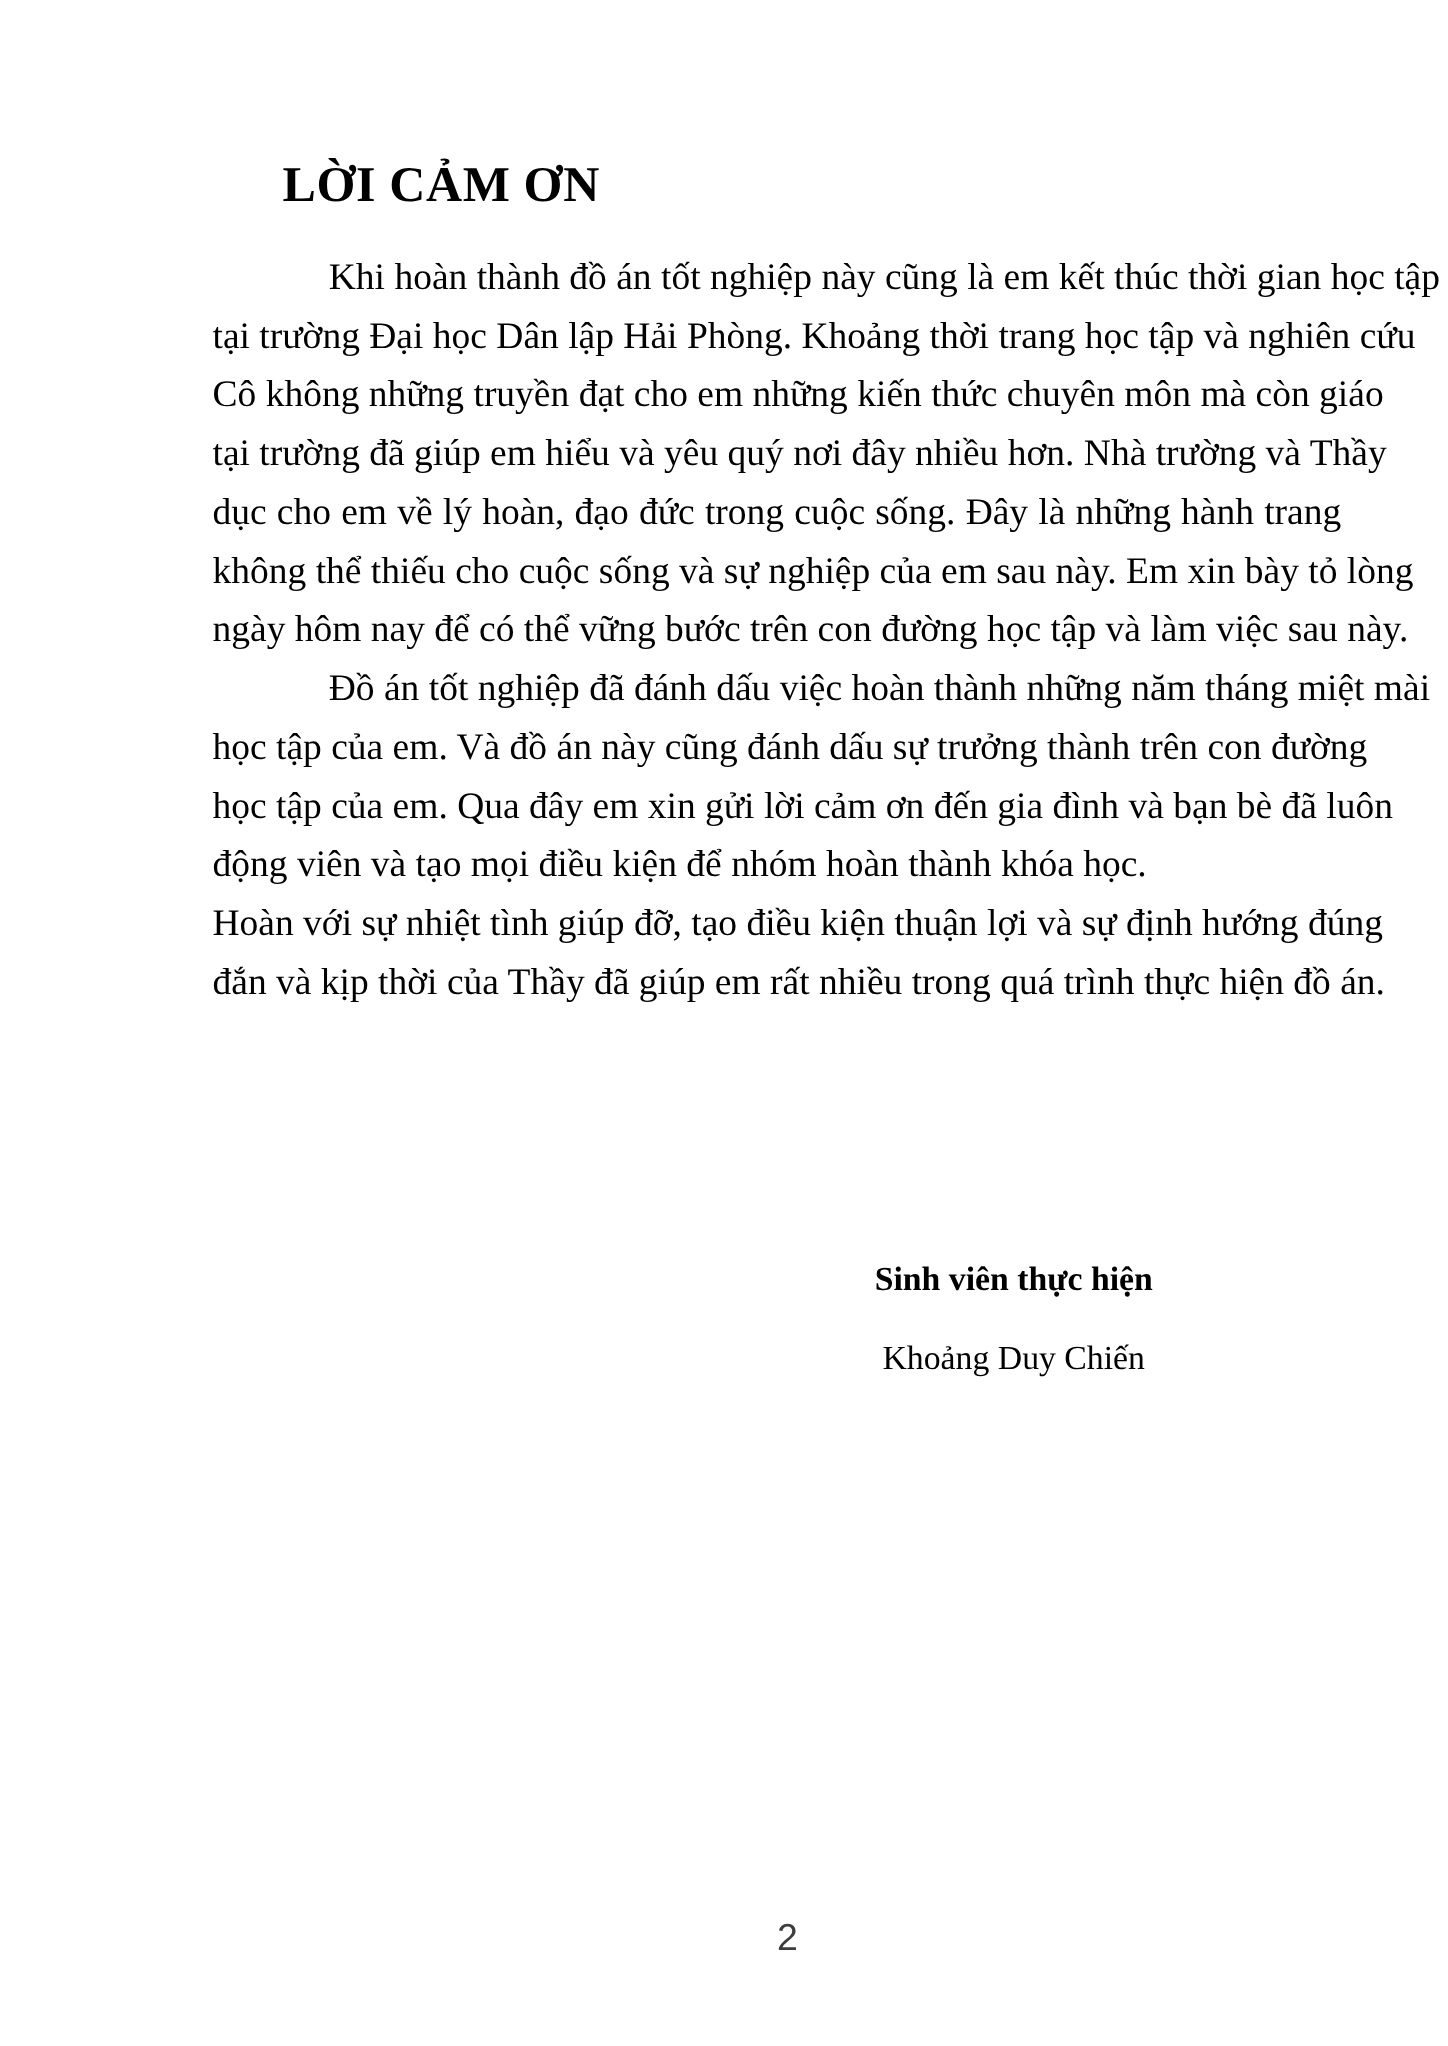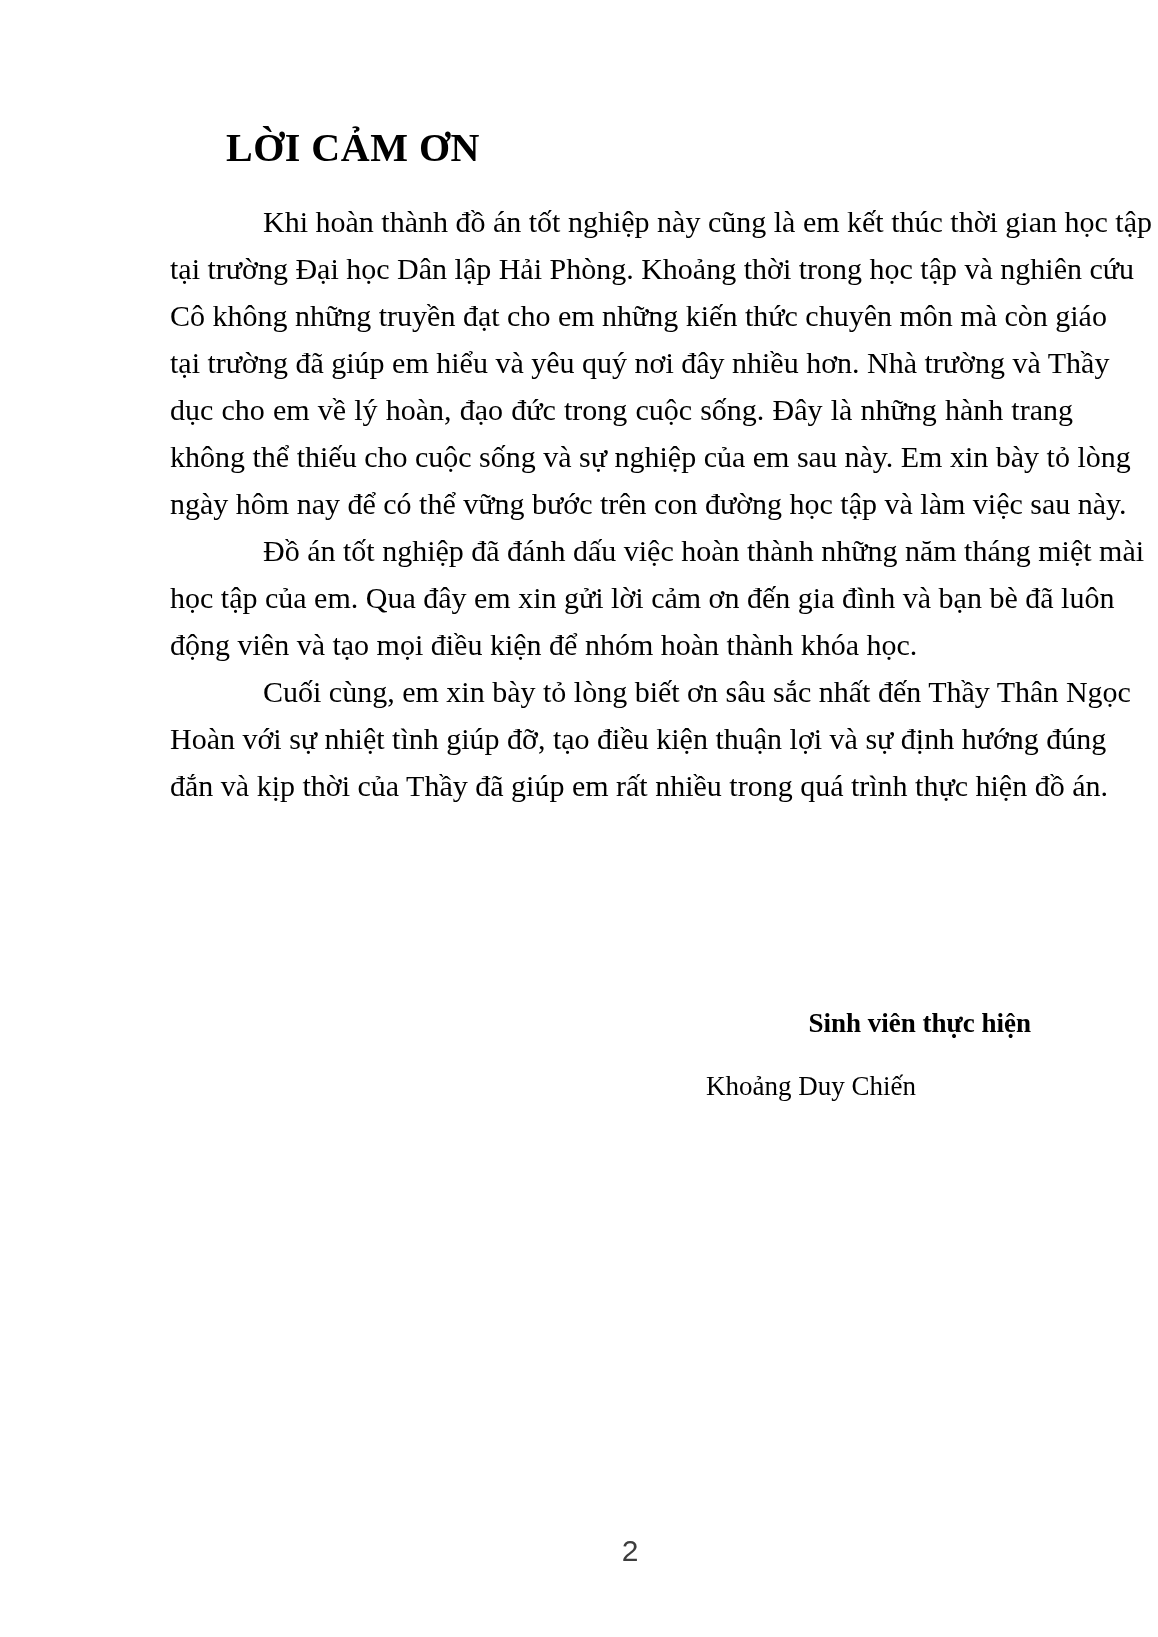--- a/index.html
+++ b/index.html
@@ -51,21 +51,20 @@
   .signature {
     position: absolute;
     top: 1008px;
     left: 591px;
     width: 440px;
     text-align: center;
   }
   .sig-role {
     font-weight: bold;
     font-size: 27px;
-    text-align: right;
   }
   .sig-name {
     font-size: 27px;
     margin-top: 32px;
   }
   .page-number {
     position: absolute;
     top: 1534px;
     left: 170px;
     width: 903px;
@@ -80,34 +79,34 @@
 </head>
 <body>
 
 <div class="page">
 
   <h1 class="doc-title">LỜI CẢM ƠN</h1>
 
   <div class="body-text" id="paragraphs">
       <div class="para">
         <div class="line first">Khi hoàn thành đồ án tốt nghiệp này cũng là em kết thúc thời gian học tập</div>
-        <div class="line">tại trường Đại học Dân lập Hải Phòng. Khoảng thời trong học tập và nghiên cứu</div>
+        <div class="line">tại trường Đại học Dân lập Hải Phòng. Khoảng thời trang học tập và nghiên cứu</div>
         <div class="line">Cô không những truyền đạt cho em những kiến thức chuyên môn mà còn giáo</div>
         <div class="line">tại trường đã giúp em hiểu và yêu quý nơi đây nhiều hơn. Nhà trường và Thầy</div>
         <div class="line">dục cho em về lý hoàn, đạo đức trong cuộc sống. Đây là những hành trang</div>
         <div class="line">không thể thiếu cho cuộc sống và sự nghiệp của em sau này. Em xin bày tỏ lòng</div>
         <div class="line last">ngày hôm nay để có thể vững bước trên con đường học tập và làm việc sau này.</div>
       </div>
       <div class="para">
         <div class="line first">Đồ án tốt nghiệp đã đánh dấu việc hoàn thành những năm tháng miệt mài</div>
+        <div class="line">học tập của em. Và đồ án này cũng đánh dấu sự trưởng thành trên con đường</div>
         <div class="line">học tập của em. Qua đây em xin gửi lời cảm ơn đến gia đình và bạn bè đã luôn</div>
         <div class="line last">động viên và tạo mọi điều kiện để nhóm hoàn thành khóa học.</div>
       </div>
       <div class="para">
-        <div class="line first">Cuối cùng, em xin bày tỏ lòng biết ơn sâu sắc nhất đến Thầy Thân Ngọc</div>
         <div class="line">Hoàn với sự nhiệt tình giúp đỡ, tạo điều kiện thuận lợi và sự định hướng đúng</div>
         <div class="line last">đắn và kịp thời của Thầy đã giúp em rất nhiều trong quá trình thực hiện đồ án.</div>
       </div>
     </div>
 
   <div class="signature">
     <div class="sig-role">Sinh viên thực hiện</div>
     <div class="sig-name">Khoảng Duy Chiến</div>
   </div>
 

